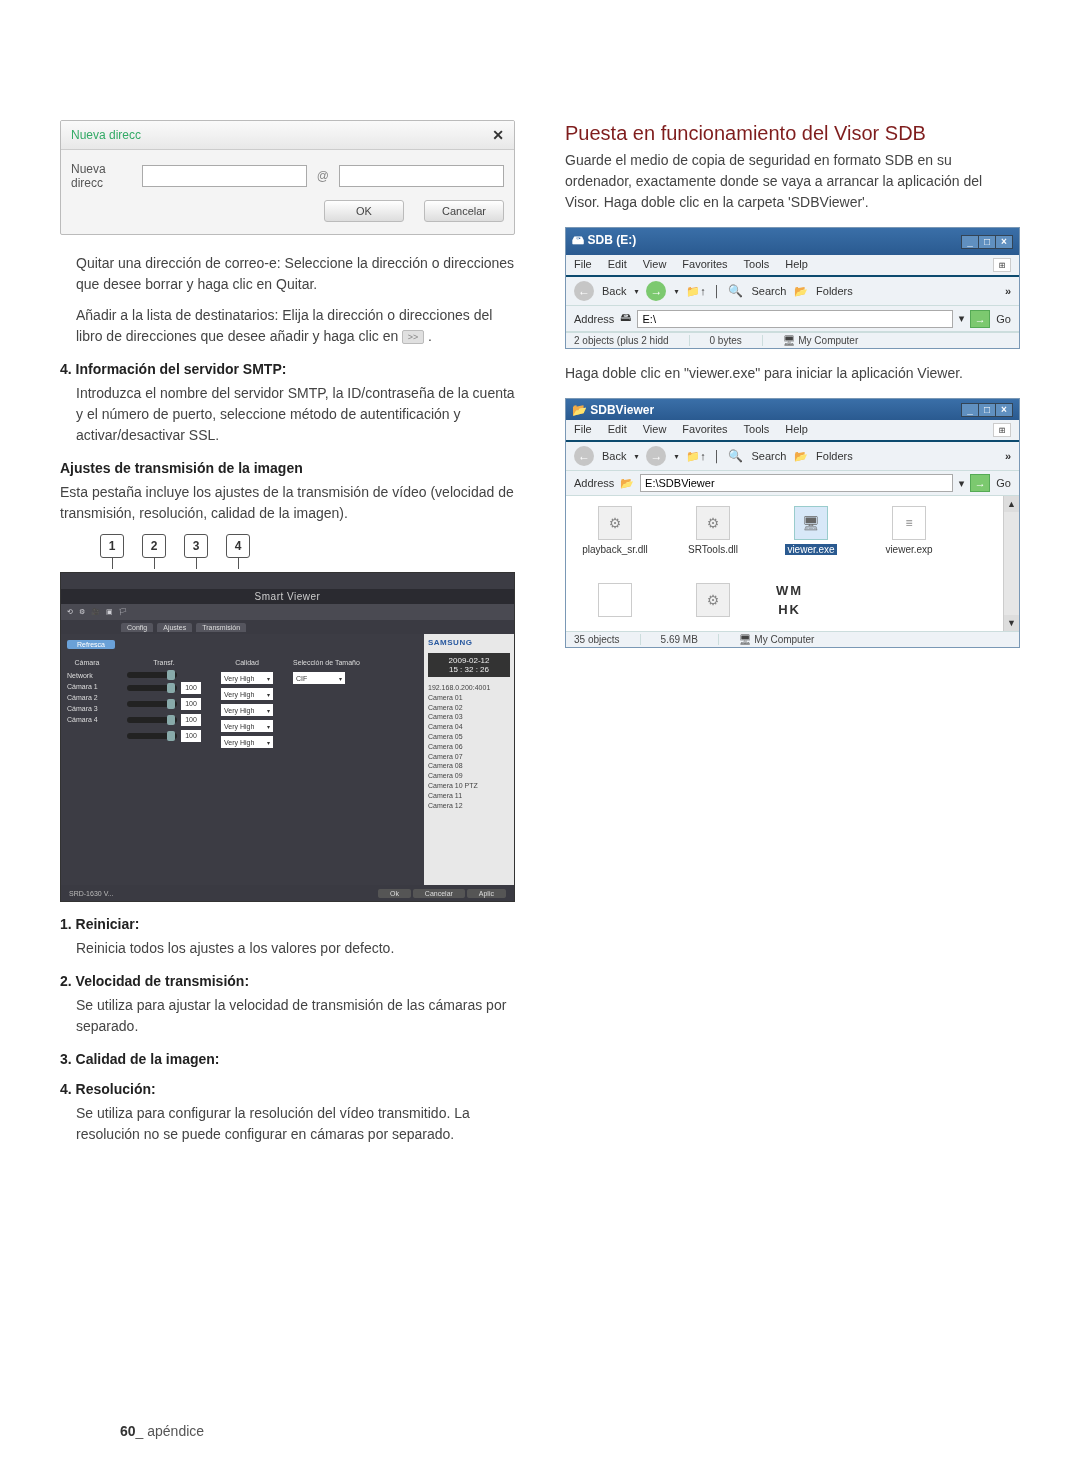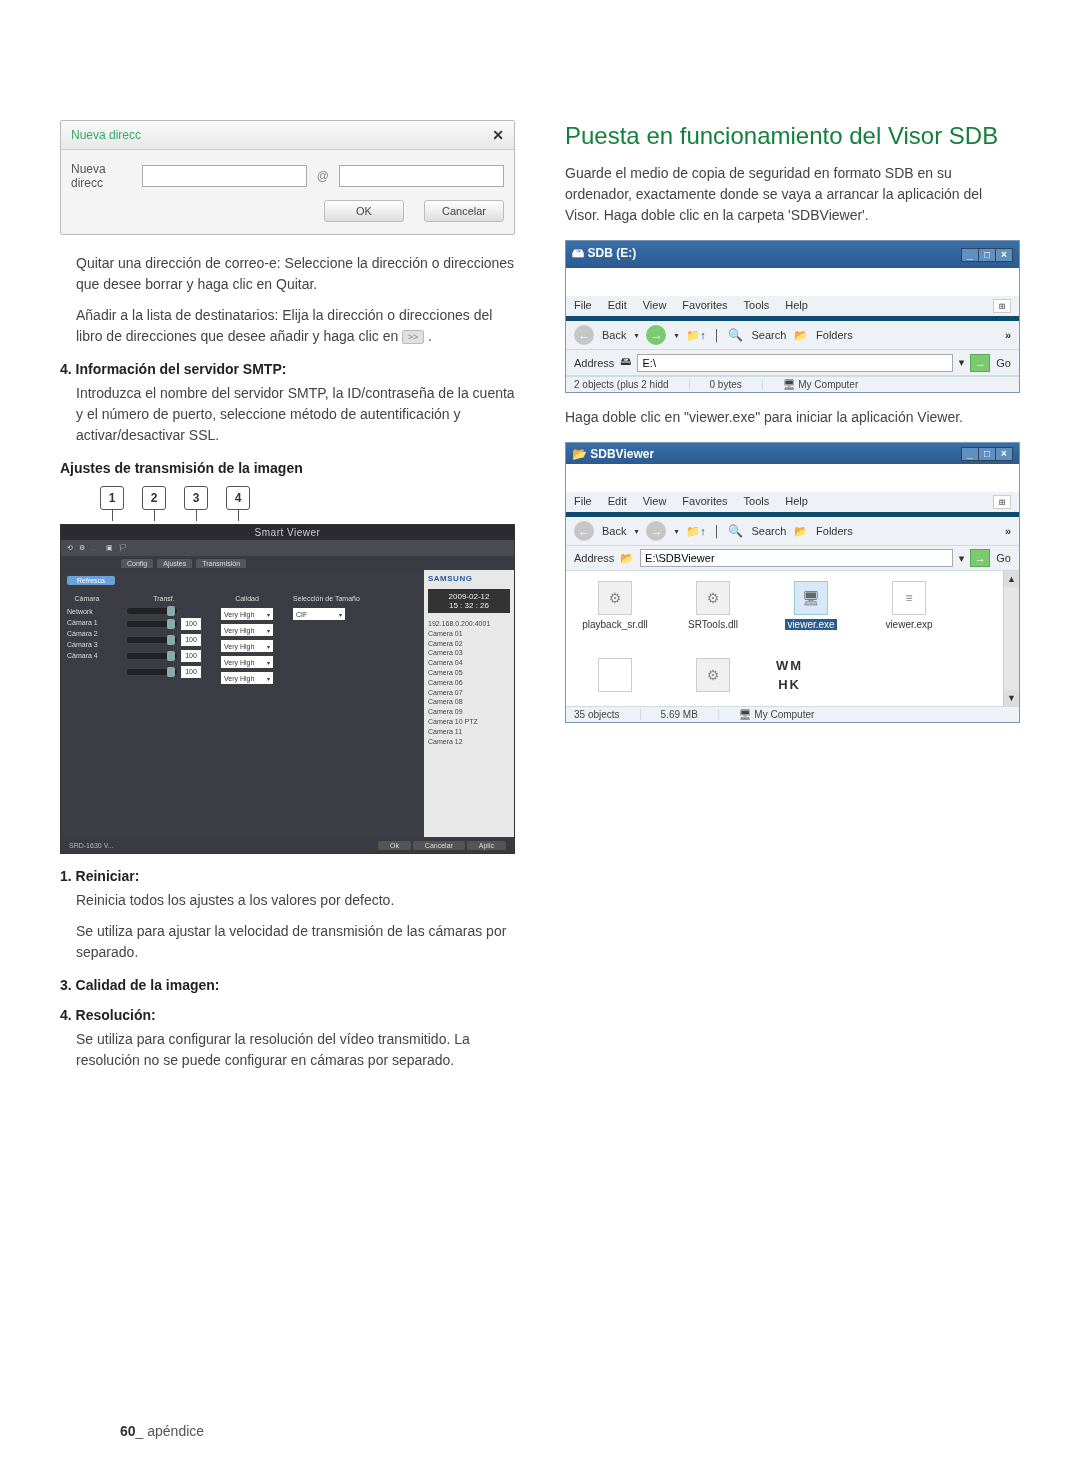--- a/index.html
+++ b/index.html
@@ -162,20 +162,21 @@
     position: relative;
     overflow: hidden;
   }
   .sv-title {
     background: #2a2a30;
     text-align: center;
     font-size: 10px;
     padding: 2px 0;
     color: #ccc;
     letter-spacing: 0.5px;
+    margin-top: 16px;
   }
   .sv-toolbar {
     display: flex;
     background: #4a4a52;
     height: 16px;
     font-size: 7px;
     align-items: center;
     gap: 6px;
     padding: 0 6px;
   }
@@ -260,23 +261,23 @@
   .h1 {
     font-size: 24px;
     font-weight: bold;
     letter-spacing: 0.5px;
     color: #333;
     border-bottom: 1px solid #ccc;
     padding-bottom: 8px;
     margin-bottom: 30px;
   }
   .h2 {
-    font-size: 24px;
-    color: #15803d;
-    margin-bottom: 12px;
+    font-size: 20px;
+    color: #7f1d1d;
+    margin-bottom: 4px;
     line-height: 1.3;
   }
 
   
   .explorer {
     border: 1px solid #7a98b5;
     font-size: 11px;
     color: #333;
     background: #fff;
     margin: 14px 0;
@@ -292,22 +293,21 @@
     font-size: 12px;
     gap: 44px;
   }
   .exp-titlebar .winbtns span {
     display:inline-block; width:18px; height:14px; background:#6090c0;
     border:1px solid #345; text-align:center; line-height:12px; font-size:10px;
     margin-left:-1px; color:#fff;
   }
   .exp-menu {
     background:#eef2f6; padding:3px 8px; display:flex; gap:16px; font-size:11px;
-    border-bottom:5px solid #0c4a6e;
-    margin-top:28px;
+    border-bottom:2px solid #0c4a6e;
   }
   .exp-menu .winlogo { margin-left:auto; width:18px; height:14px; background:#fff; border:1px solid #ccc; display:flex; align-items:center; justify-content:center; font-size:8px; }
   .exp-toolbar {
     background:#eef2f6; padding:4px 8px; display:flex; align-items:center; gap:8px;
     border-bottom:1px solid #cdd; font-size:11px;
   }
   .exp-toolbar .circ {
     width:20px; height:20px; border-radius:50%; background:#7cc96f; color:#fff;
     display:flex; align-items:center; justify-content:center; font-size:12px;
   }
@@ -412,20 +412,21 @@
     <p class="body-text">
       <span>Añadir a la lista de destinatarios: Elija la dirección o direcciones del libro de direcciones que desee añadir y haga clic en </span>
       <span class="inline-pill">&gt;&gt;</span>
       <span>.</span>
     </p>
 
     <p class="subhead">4. Información del servidor SMTP:</p>
     <p class="body-text">Introduzca el nombre del servidor SMTP, la ID/contraseña de la cuenta y el número de puerto, seleccione método de autentificación y activar/desactivar SSL.</p>
 
     <p class="subhead">Ajustes de transmisión de la imagen</p>
+    <p class="body-text-tight">Esta pestaña incluye los ajustes de la transmisión de vídeo (velocidad de transmisión, resolución, calidad de la imagen).</p>
 
     <div class="callouts">
       <div class="callout">1</div>
       <div class="callout">2</div>
       <div class="callout">3</div>
       <div class="callout">4</div>
     </div>
 
     <div class="smart-viewer">
       <div class="sv-title">Smart Viewer</div>
@@ -548,20 +549,21 @@
           <span class="fbtn">Ok</span>
           <span class="fbtn">Cancelar</span>
           <span class="fbtn">Aplic</span>
         </span>
       </div>
     </div>
 
     <p class="subhead">1. Reiniciar:</p>
     <p class="body-text">Reinicia todos los ajustes a los valores por defecto.</p>
 
+    <p class="subhead">2. Velocidad de transmisión:</p>
     <p class="body-text">Se utiliza para ajustar la velocidad de transmisión de las cámaras por separado.</p>
 
     <p class="subhead">3. Calidad de la imagen:</p>
 
     <p class="subhead">4. Resolución:</p>
     <p class="body-text">Se utiliza para configurar la resolución del vídeo transmitido. La resolución no se puede configurar en cámaras por separado.</p>
 
   </div>
 
   <div class="col">

